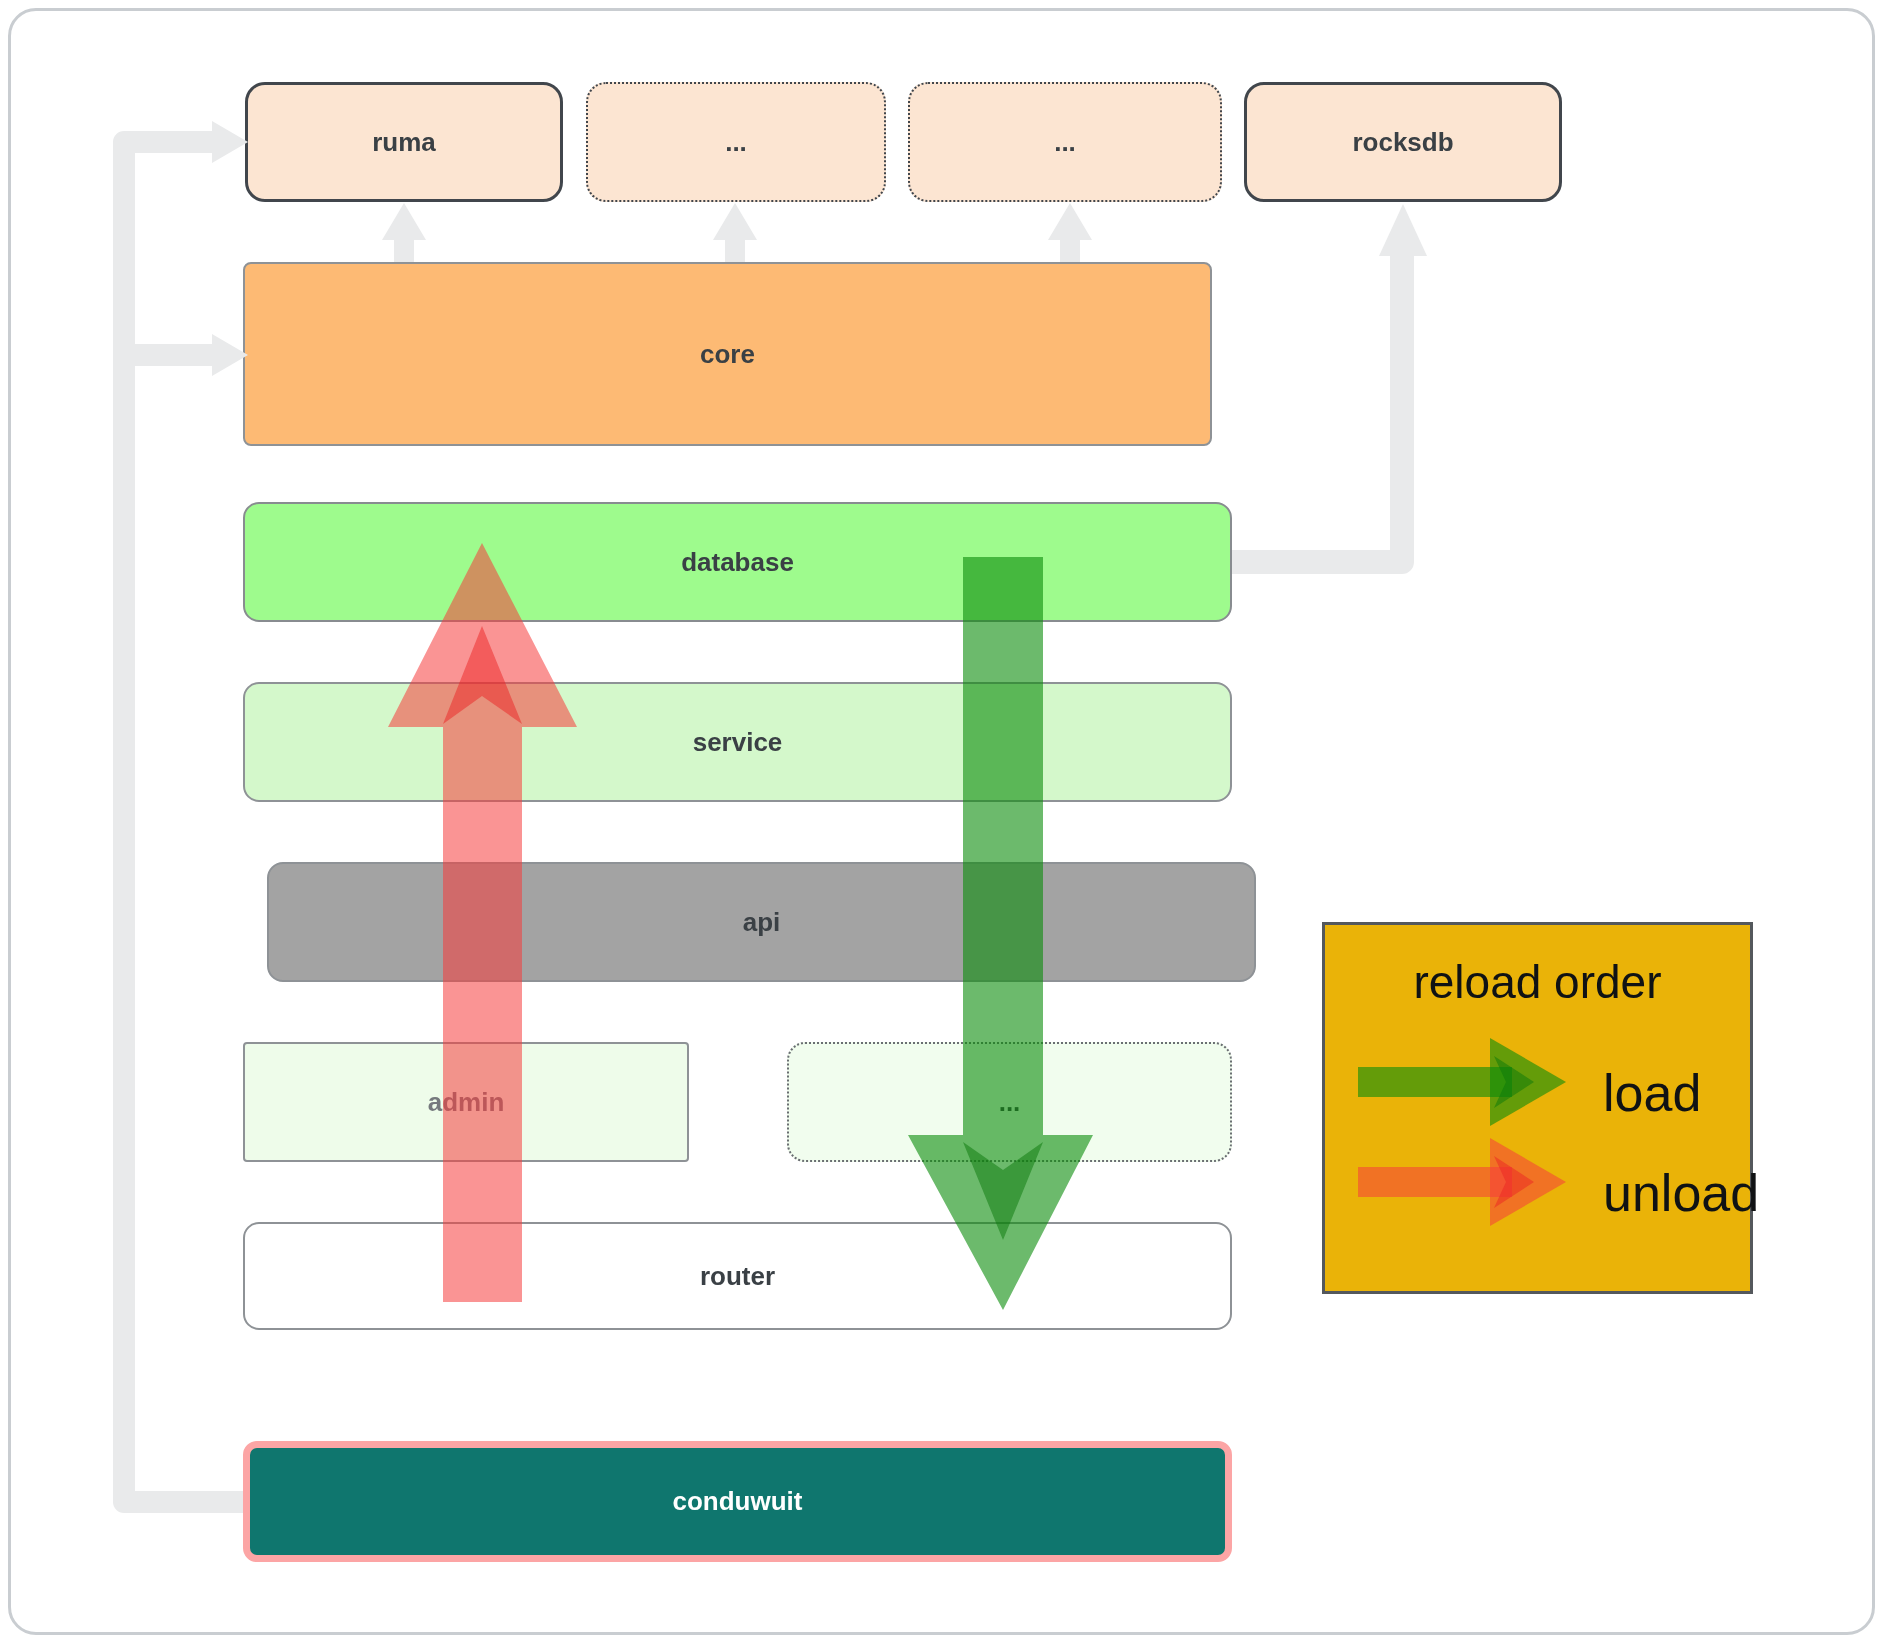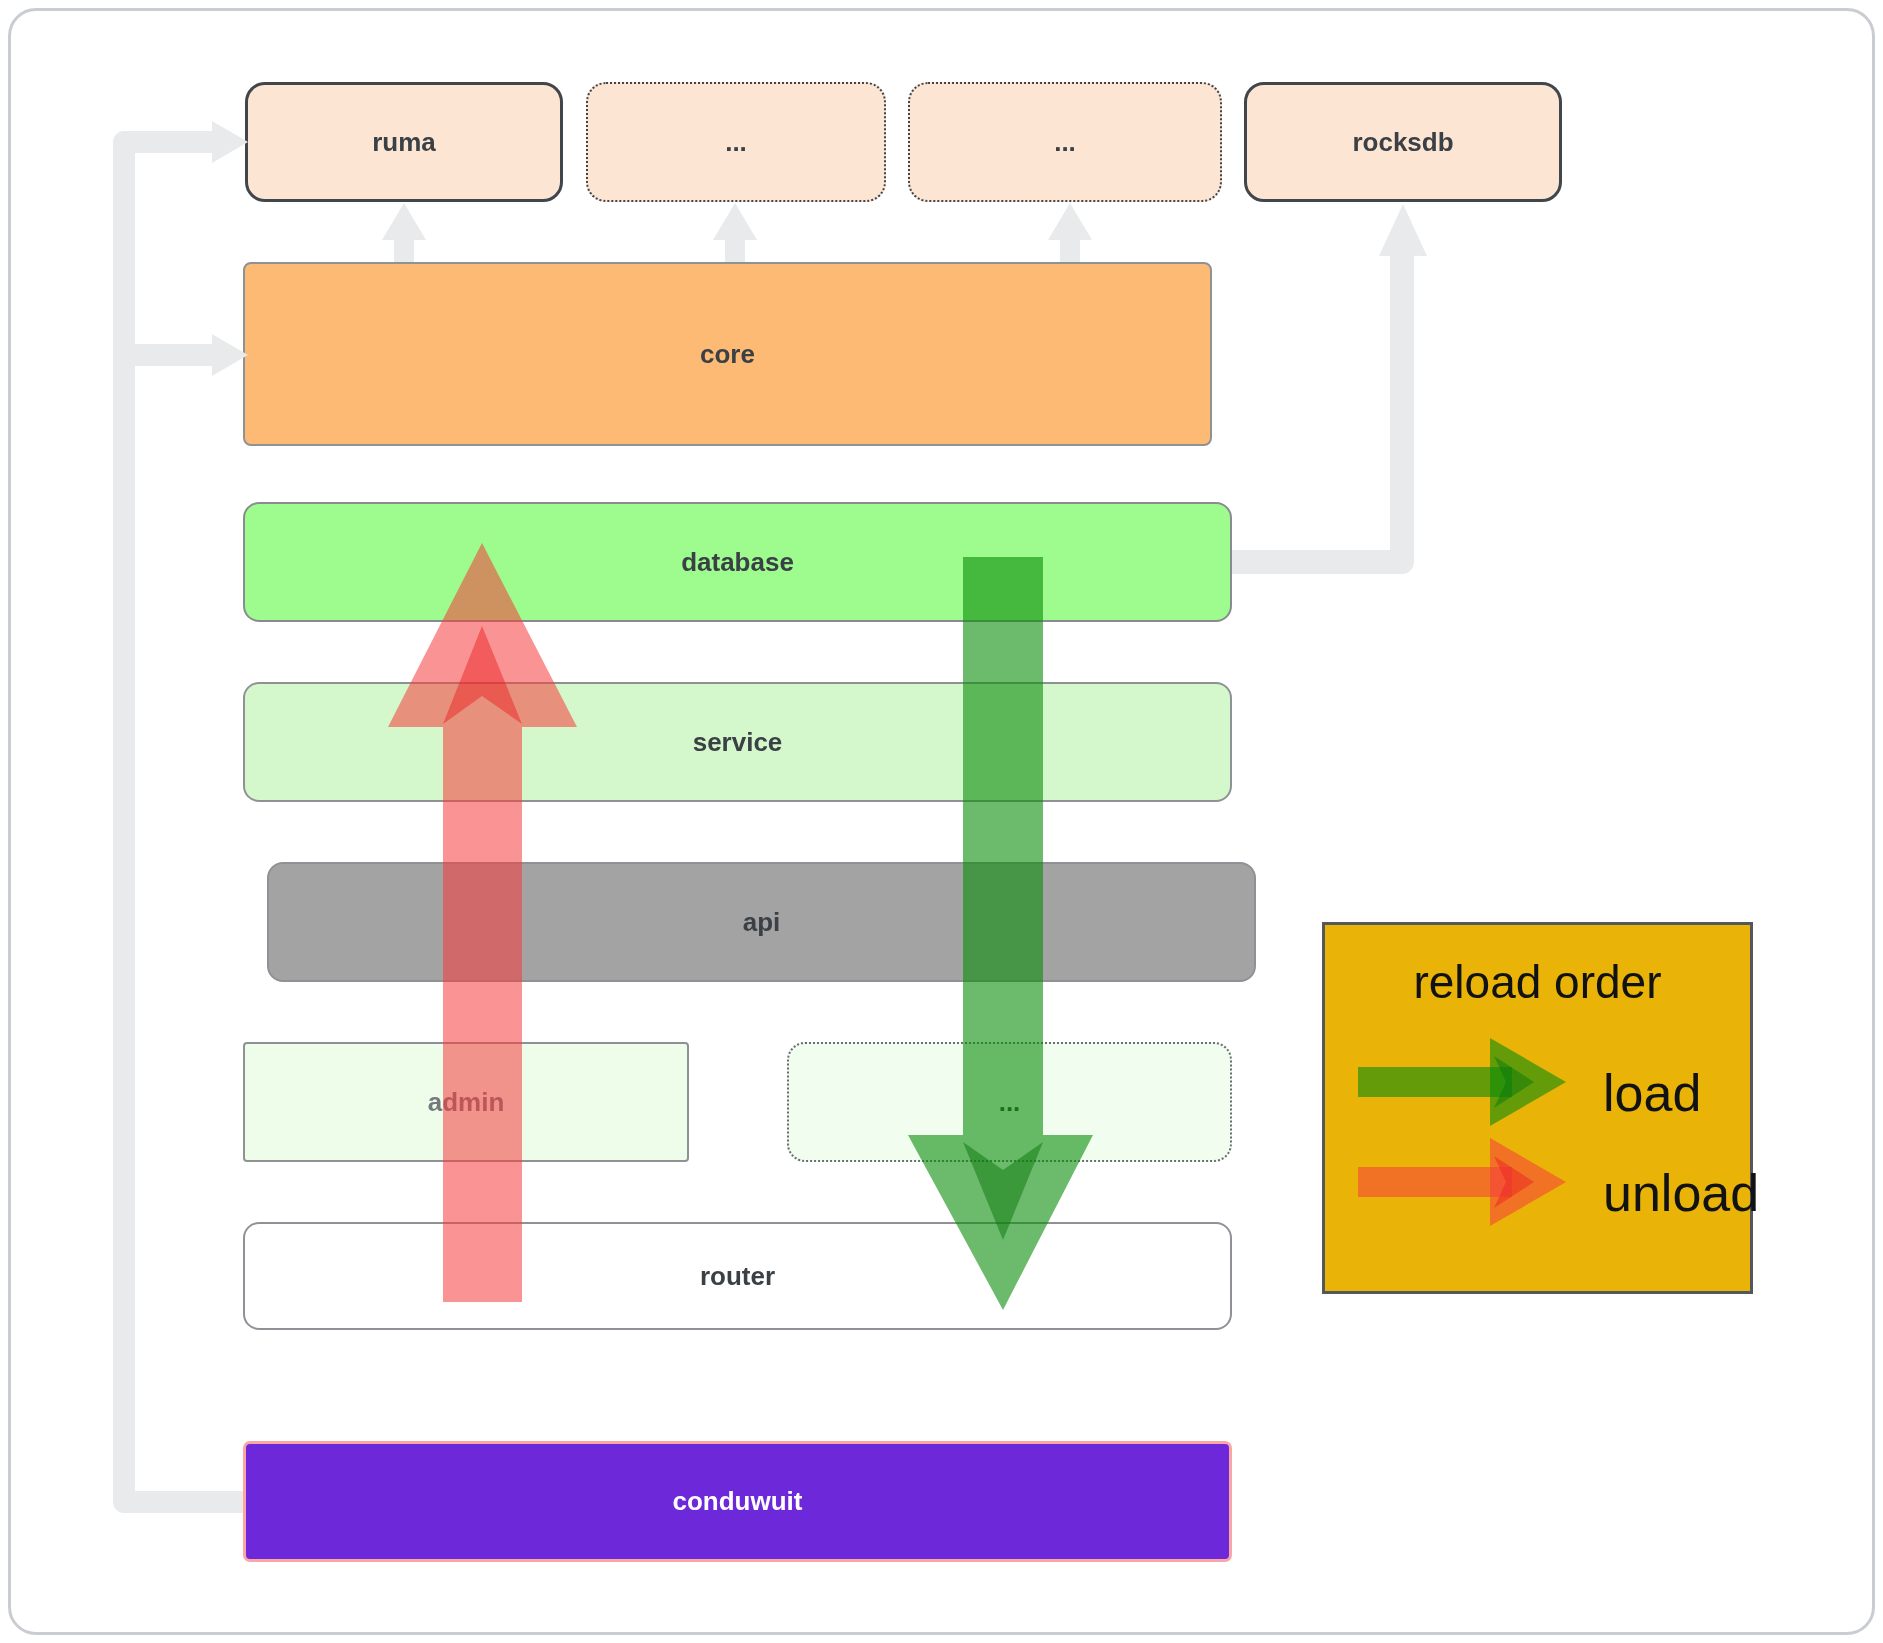--- a/index.html
+++ b/index.html
@@ -16,21 +16,21 @@
   #n-dots2  {left:908px;top:82px;width:314px;height:120px;}
   #n-rocksdb{left:1244px;top:82px;width:318px;height:120px;}
   
   #n-core    {left:243px;top:262px;width:969px;height:184px;background:#fdba74;border:2px solid #8e9296;border-radius:8px;}
   #n-database{left:243px;top:502px;width:989px;height:120px;background:#9efb8d;border:2px solid #888c90;border-radius:16px;}
   #n-service {left:243px;top:682px;width:989px;height:120px;background:#d4f8cb;border:2px solid #8e9296;border-radius:16px;}
   #n-api     {left:243px;top:862px;width:989px;height:120px;background:#a3a3a3;border:2px solid #8e9296;border-radius:16px;margin-left:24px;}
   #n-admin   {left:243px;top:1042px;width:446px;height:120px;background:#eefcea;border:2px solid #8e9296;border-radius:4px;color:#75797d;}
   #n-dots3   {left:787px;top:1042px;width:445px;height:120px;background:#f1fdee;border:2px dotted #6a6e72;border-radius:18px;}
   #n-router  {left:243px;top:1222px;width:989px;height:108px;background:#ffffff;border:2px solid #8e9296;border-radius:16px;}
-  #n-conduwuit{left:243px;top:1441px;width:989px;height:121px;background:#6d28d9;border:3px solid #fca5a5;border-radius:7px;color:#ffffff;}
+  #n-conduwuit{left:243px;top:1441px;width:989px;height:121px;background:#0f766e;border:7px solid #fca5a5;border-radius:14px;color:#ffffff;}
   
   #legend{position:absolute;left:1322px;top:922px;width:431px;height:372px;background:#eab308;
           border:3px solid #54585c;box-sizing:border-box;}
   #legend-title{position:absolute;left:0;top:30px;width:100%;text-align:center;
           font-size:46px;font-weight:400;color:#101214;}
   .legend-label{position:absolute;left:278px;font-size:52px;font-weight:400;color:#101214;}
   #legend-load-label{top:138px;}
   #legend-unload-label{top:238px;}
   #overlay{position:absolute;left:0;top:0;width:1883px;height:1643px;pointer-events:none;}
 </style>

